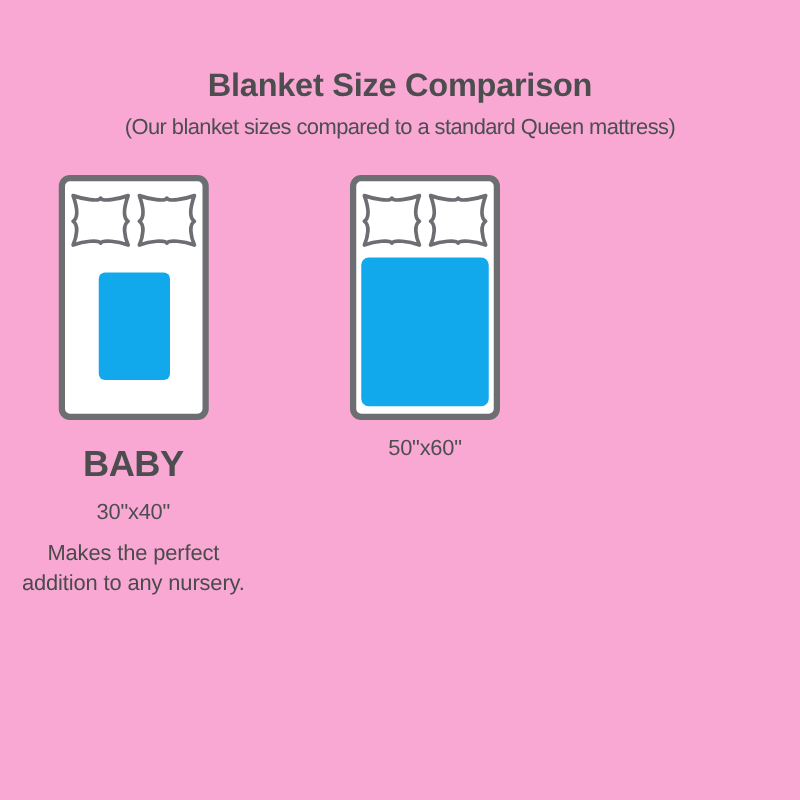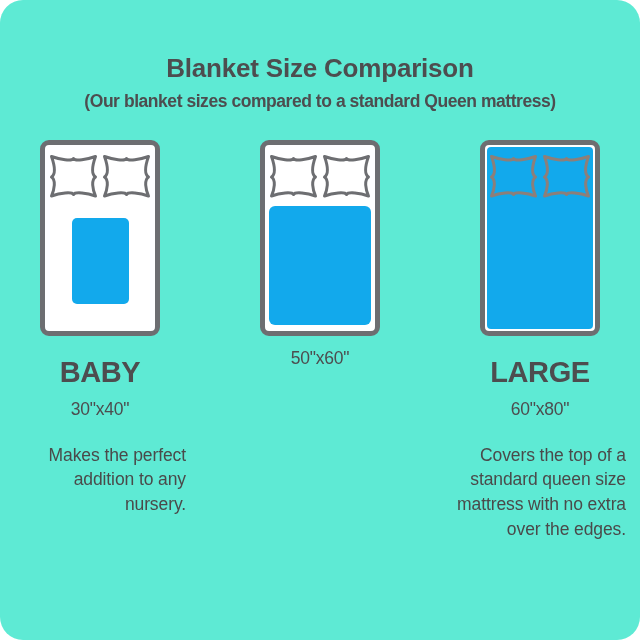--- a/index.html
+++ b/index.html
@@ -12,43 +12,42 @@
     height: 640px;
     overflow: hidden;
     font-family: "Liberation Sans", sans-serif;
     color: #4a4a4a;
     -webkit-font-smoothing: antialiased;
   }
   #infographic {
     position: relative;
     width: 640px;
     height: 640px;
-    background: #5eead4;
-    border-radius: 23px;
+    background: #f9a8d4;
   }
 
   
   .heading-block {
     position: absolute;
     top: 54px;
     left: 0;
     width: 640px;
     text-align: center;
   }
   .title {
     font-size: 26px;
     font-weight: bold;
     color: #4d4d4f;
     letter-spacing: -0.2px;
     line-height: 1.1;
     margin: 0;
   }
   .subtitle {
     font-size: 17.5px;
-    font-weight: bold;
+    font-weight: normal;
     color: #4d4d4f;
     letter-spacing: -0.45px;
     line-height: 1.15;
     margin: 8px 0 0 0;
     white-space: nowrap;
   }
 
   
   .columns {
     position: absolute;
@@ -160,22 +159,22 @@
     letter-spacing: -0.2px;
     line-height: 1;
     margin-top: 14px;
     white-space: nowrap;
   }
   .size-desc {
     font-size: 17.5px;
     font-weight: normal;
     color: #4a4a4a;
     line-height: 1.42;
-    text-align: right;
-    margin-top: 24px;
+    text-align: center;
+    margin-top: 11px;
     padding: 0 14px;
     letter-spacing: -0.1px;
   }
 </style>
 </head>
 <body>
 
 <div id="infographic">
 
   <div class="heading-block">
@@ -212,32 +211,15 @@
             <path class="pillow-path" d="M3.5 4.5 C12 7.5 24 9.5 25.5 6.5 C27 9.5 39 7.5 47.5 4.5 C44.5 13 43 22 47.5 25 C43 28 44.5 37 47.5 44 C39 41 27 39.5 25.5 42.5 C24 39.5 12 41 3.5 44 C6.5 37 8 28 3.5 25 C8 22 6.5 13 3.5 4.5 Z" style="fill: rgb(255, 255, 255); stroke: rgb(109, 110, 113);"></path>
           </svg>
           <svg class="pillow-svg" viewBox="0 0 51 48">
             <path class="pillow-path" d="M3.5 4.5 C12 7.5 24 9.5 25.5 6.5 C27 9.5 39 7.5 47.5 4.5 C44.5 13 43 22 47.5 25 C43 28 44.5 37 47.5 44 C39 41 27 39.5 25.5 42.5 C24 39.5 12 41 3.5 44 C6.5 37 8 28 3.5 25 C8 22 6.5 13 3.5 4.5 Z" style="fill: rgb(255, 255, 255); stroke: rgb(109, 110, 113);"></path>
           </svg>
         </div>
       </div>
       <div class="size-dims">50"x60"</div>
     </div>
 
-    <div class="column">
-      <div class="bed bed--large">
-        <div class="mattress" style="border-color: rgb(109, 110, 113);"></div>
-        <div class="blanket blanket--large" style="background: rgb(18, 169, 236);"></div>
-        <div class="pillows">
-          <svg class="pillow-svg" viewBox="0 0 51 48">
-            <path class="pillow-path" d="M3.5 4.5 C12 7.5 24 9.5 25.5 6.5 C27 9.5 39 7.5 47.5 4.5 C44.5 13 43 22 47.5 25 C43 28 44.5 37 47.5 44 C39 41 27 39.5 25.5 42.5 C24 39.5 12 41 3.5 44 C6.5 37 8 28 3.5 25 C8 22 6.5 13 3.5 4.5 Z" style="fill: none; stroke: rgb(140, 127, 122);"></path>
-          </svg>
-          <svg class="pillow-svg" viewBox="0 0 51 48">
-            <path class="pillow-path" d="M3.5 4.5 C12 7.5 24 9.5 25.5 6.5 C27 9.5 39 7.5 47.5 4.5 C44.5 13 43 22 47.5 25 C43 28 44.5 37 47.5 44 C39 41 27 39.5 25.5 42.5 C24 39.5 12 41 3.5 44 C6.5 37 8 28 3.5 25 C8 22 6.5 13 3.5 4.5 Z" style="fill: none; stroke: rgb(140, 127, 122);"></path>
-          </svg>
-        </div>
-      </div>
-      <div class="size-name">LARGE</div>
-      <div class="size-dims">60"x80"</div>
-      <div class="size-desc">Covers the top of a standard queen size mattress with no extra over the edges.</div>
-    </div>
 
   </div>
 </div>
 
 </body></html>

